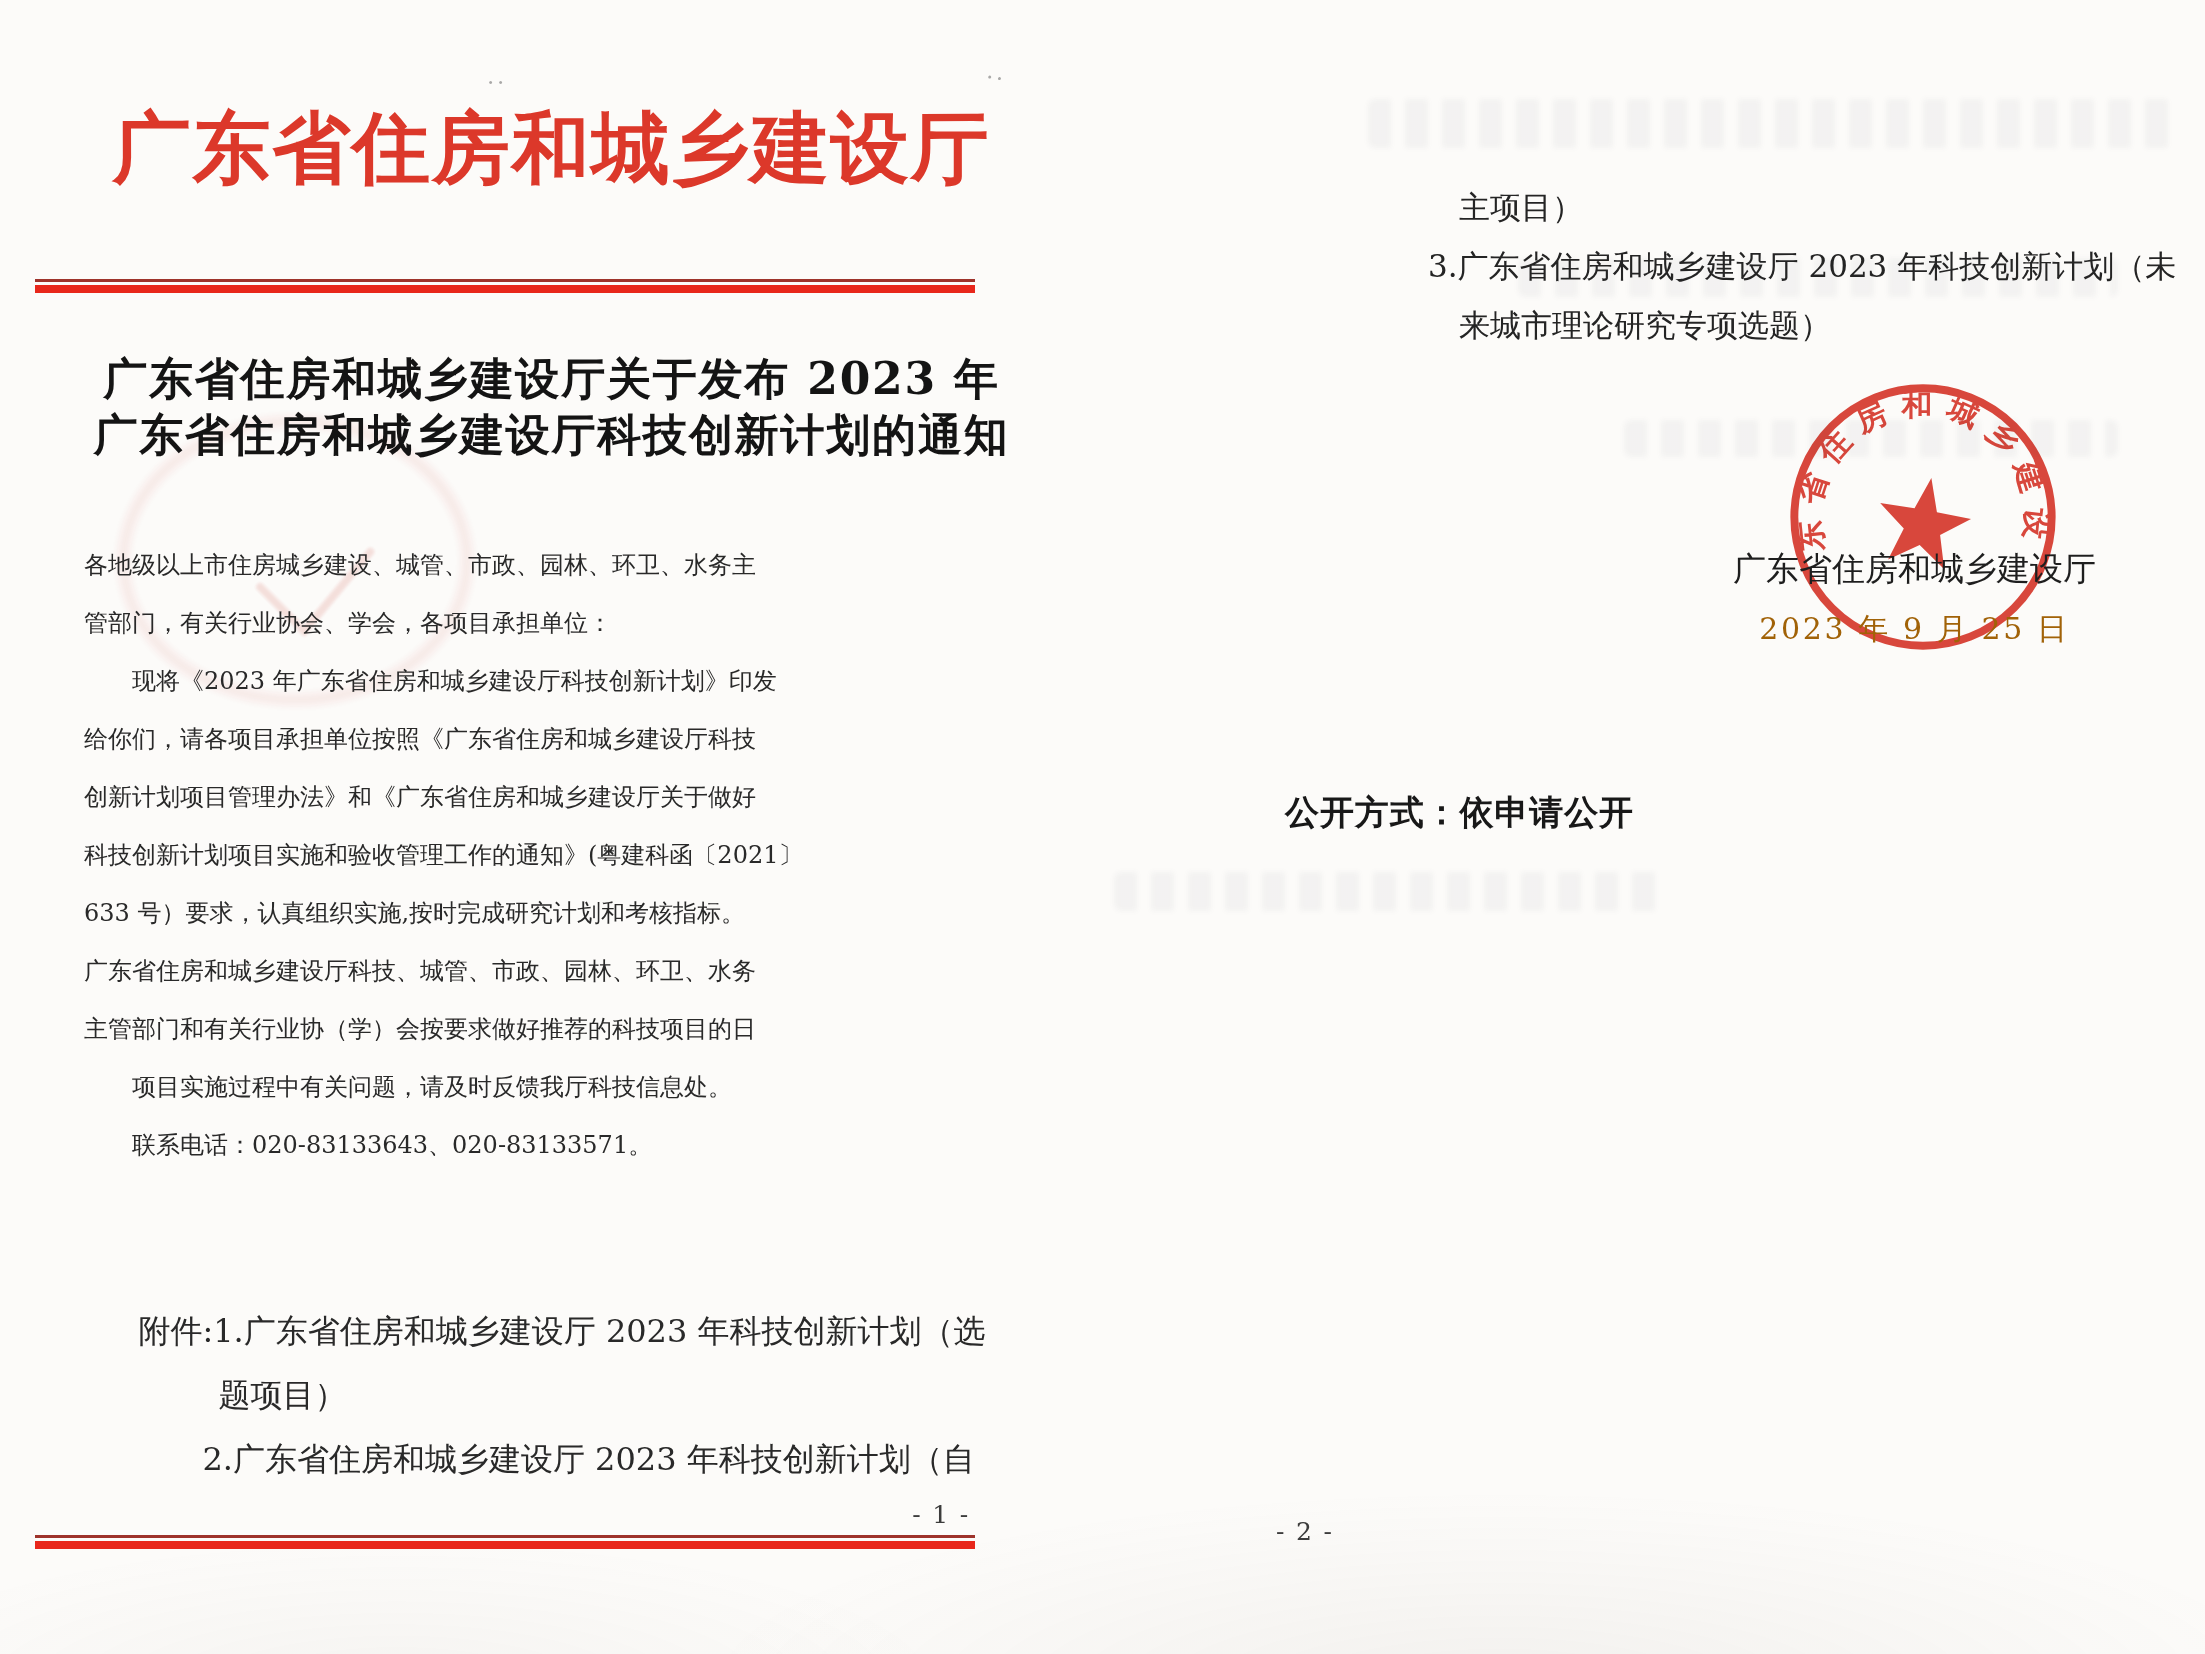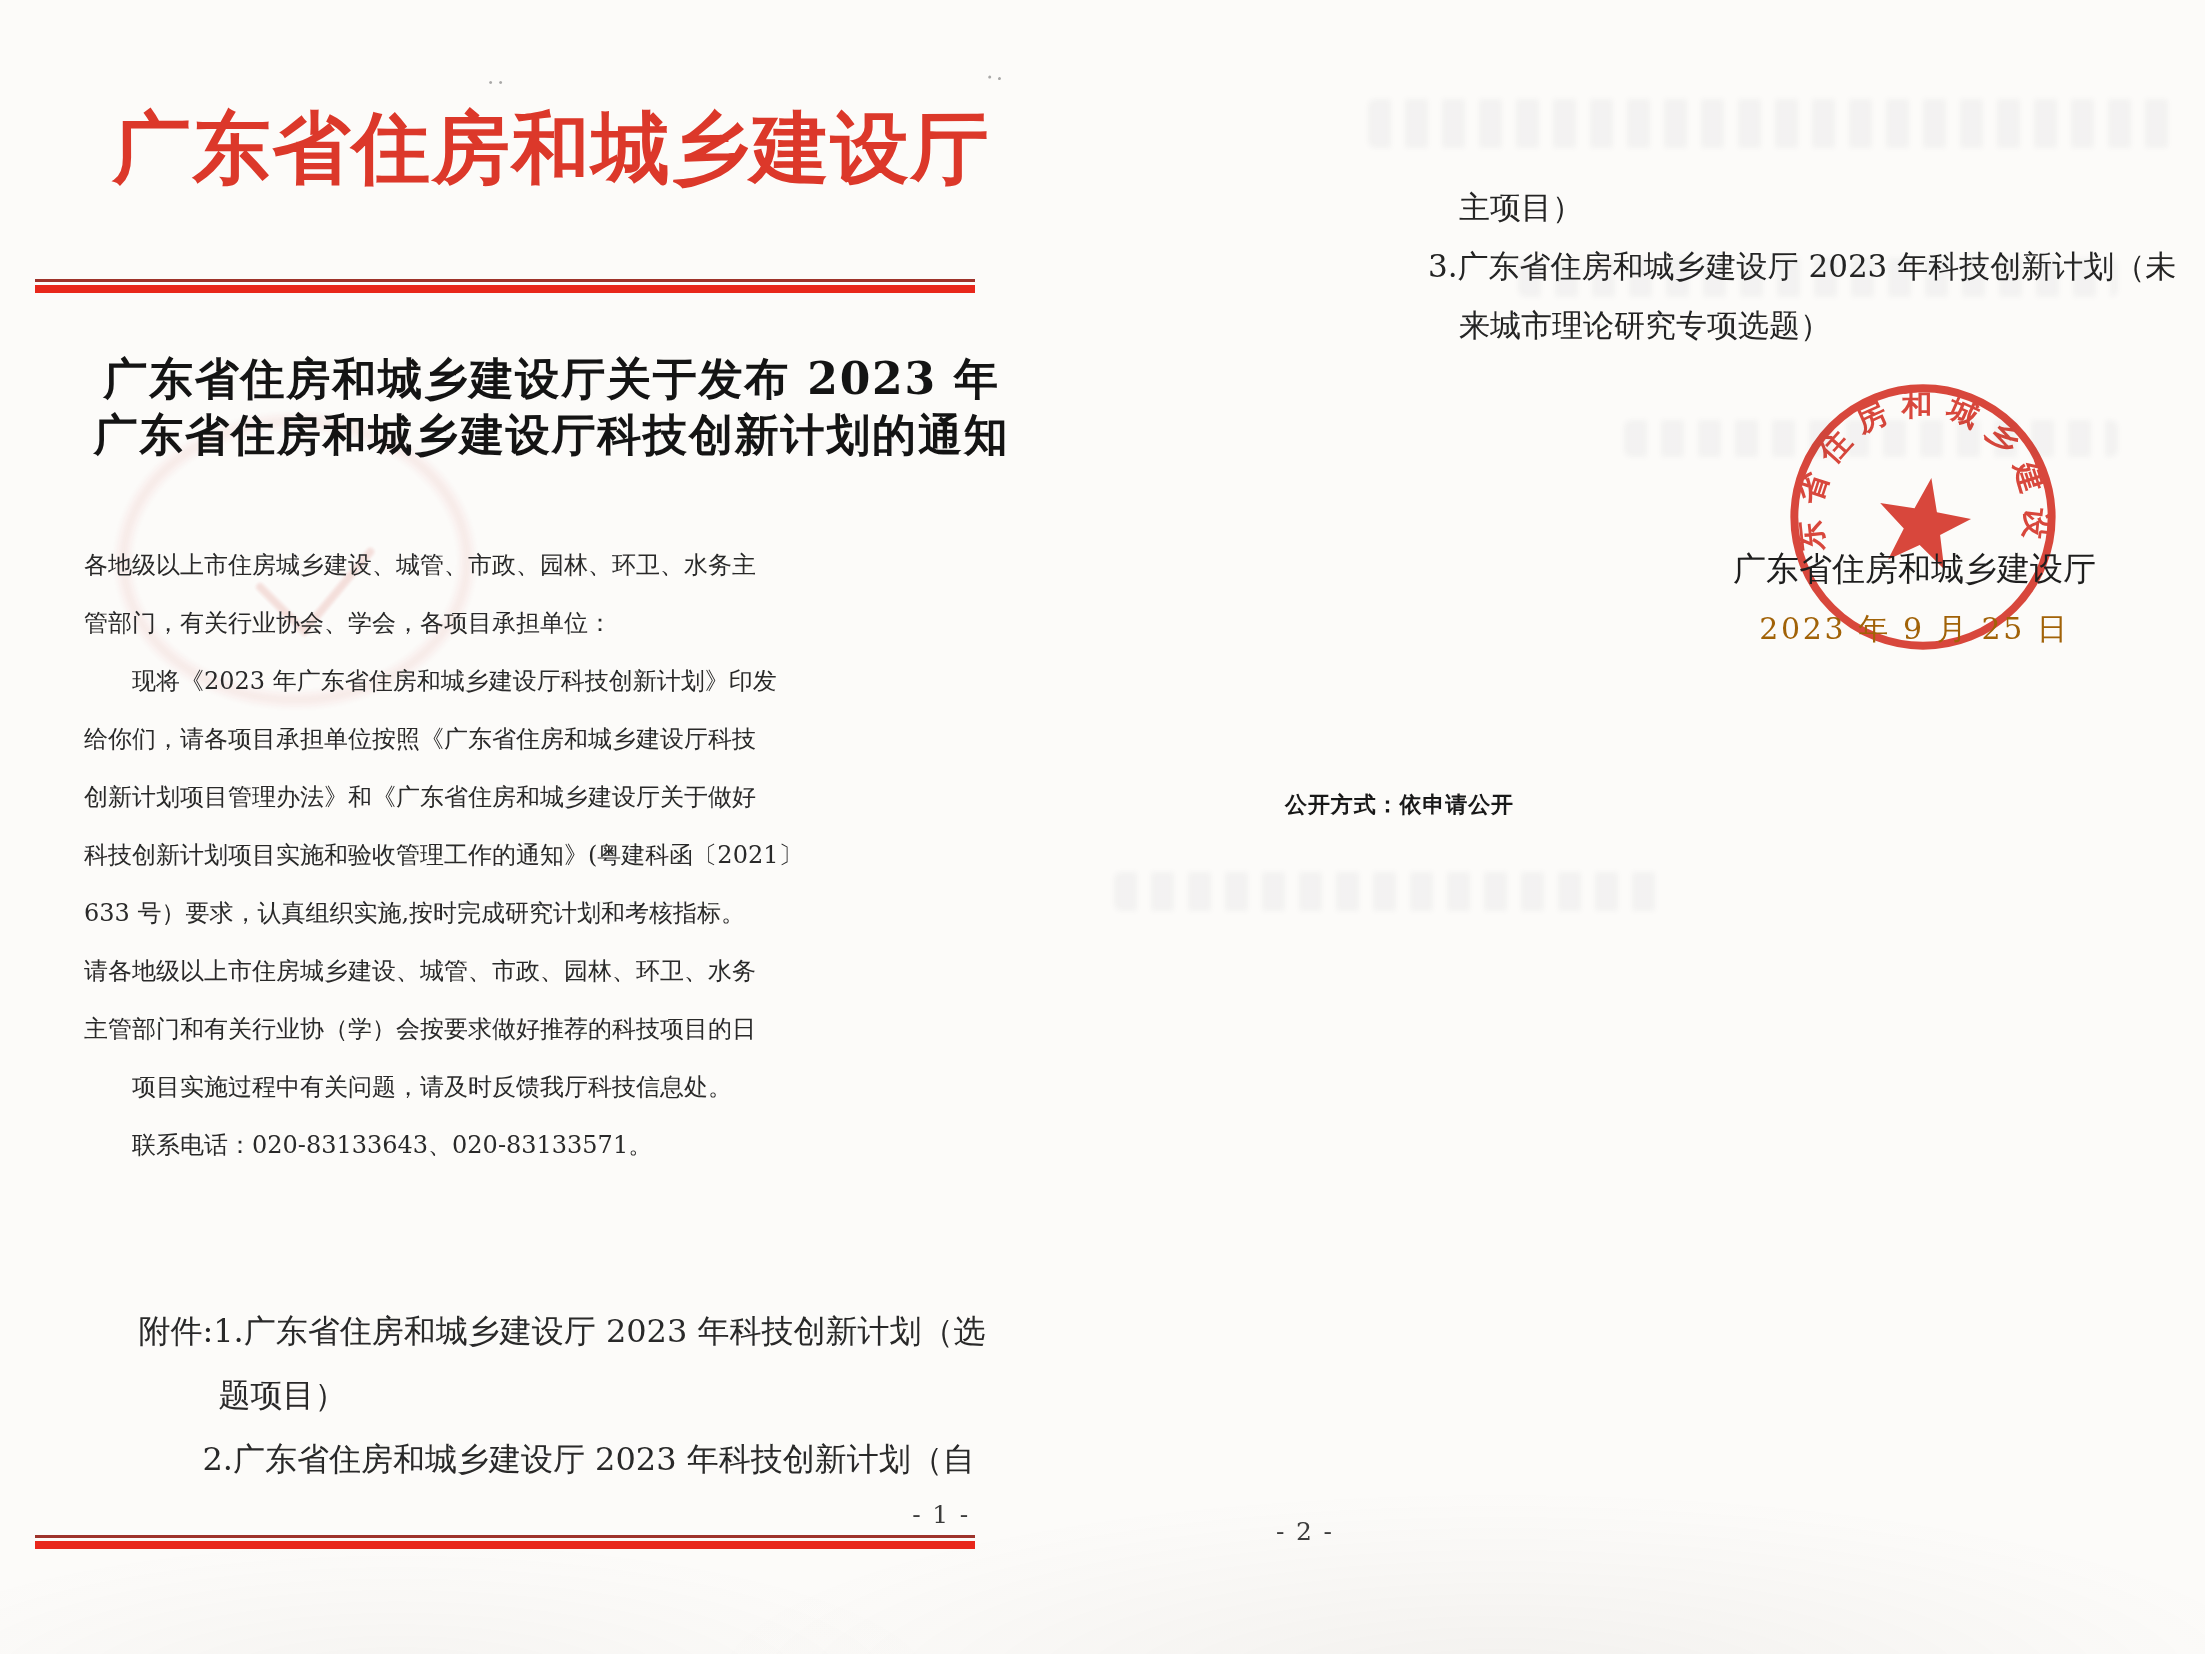--- a/index.html
+++ b/index.html
@@ -55,21 +55,21 @@
     position:absolute;left:626px;top:547px;width:371px;text-align:center;
     font-size:33px;color:#1e1e1e;white-space:nowrap;
   }
   .doc-date{
     position:absolute;left:626px;top:609px;width:371px;text-align:center;
     font-size:30px;letter-spacing:2.6px;color:#a16207;white-space:nowrap;
   }
   .disclosure{
     position:absolute;left:182px;top:790px;
     font-family:"DejaVu Sans","Liberation Sans",sans-serif;
-    font-size:22px;font-weight:700;color:#181818;white-space:nowrap;letter-spacing:0.9px;
+    font-size:34px;font-weight:700;color:#181818;white-space:nowrap;letter-spacing:0.9px;
   }
 
   .ghost{
     position:absolute;border-radius:7px;filter:blur(2.6px);opacity:.6;
     background:repeating-linear-gradient(90deg,
       rgba(108,110,124,.10) 0 23px, rgba(108,110,124,0) 23px 37px);
   }
   .g1{left:265px;top:99px;width:803px;height:49px;}
   .g2{left:415px;top:258px;width:600px;height:39px;}
   .g3{left:521px;top:420px;width:494px;height:37px;}
@@ -98,21 +98,21 @@
 
   <div class="body-lines">
 
   <div class="bline">各地级以上市住房城乡建设、城管、市政、园林、环卫、水务主</div>
       <div class="bline">管部门，有关行业协会、学会，各项目承担单位：</div>
       <div class="bline" style="padding-left: 2em;">现将《2023 年广东省住房和城乡建设厅科技创新计划》印发</div>
       <div class="bline">给你们，请各项目承担单位按照《广东省住房和城乡建设厅科技</div>
       <div class="bline">创新计划项目管理办法》和《广东省住房和城乡建设厅关于做好</div>
       <div class="bline">科技创新计划项目实施和验收管理工作的通知》(粤建科函〔2021〕</div>
       <div class="bline">633 号）要求，认真组织实施,按时完成研究计划和考核指标。</div>
-      <div class="bline">请各地级以上市住房城乡建设、城管、市政、园林、环卫、水务</div>
+      <div class="bline">广东省住房和城乡建设厅科技、城管、市政、园林、环卫、水务</div>
       <div class="bline">主管部门和有关行业协（学）会按要求做好推荐的科技项目的日</div>
       <div class="bline" style="padding-left: 2em;">项目实施过程中有关问题，请及时反馈我厅科技信息处。</div>
       <div class="bline" style="padding-left: 2em;">联系电话：020-83133643、020-83133571。</div>
     </div>
 
   <div class="attach-lines">
 
   <div class="aline" style="padding-left: 1.7em;">附件:1.广东省住房和城乡建设厅 2023 年科技创新计划（选</div>
       <div class="aline" style="padding-left: 4.2em;">题项目）</div>
       <div class="aline" style="padding-left: 3.7em;">2.广东省住房和城乡建设厅 2023 年科技创新计划（自</div>

